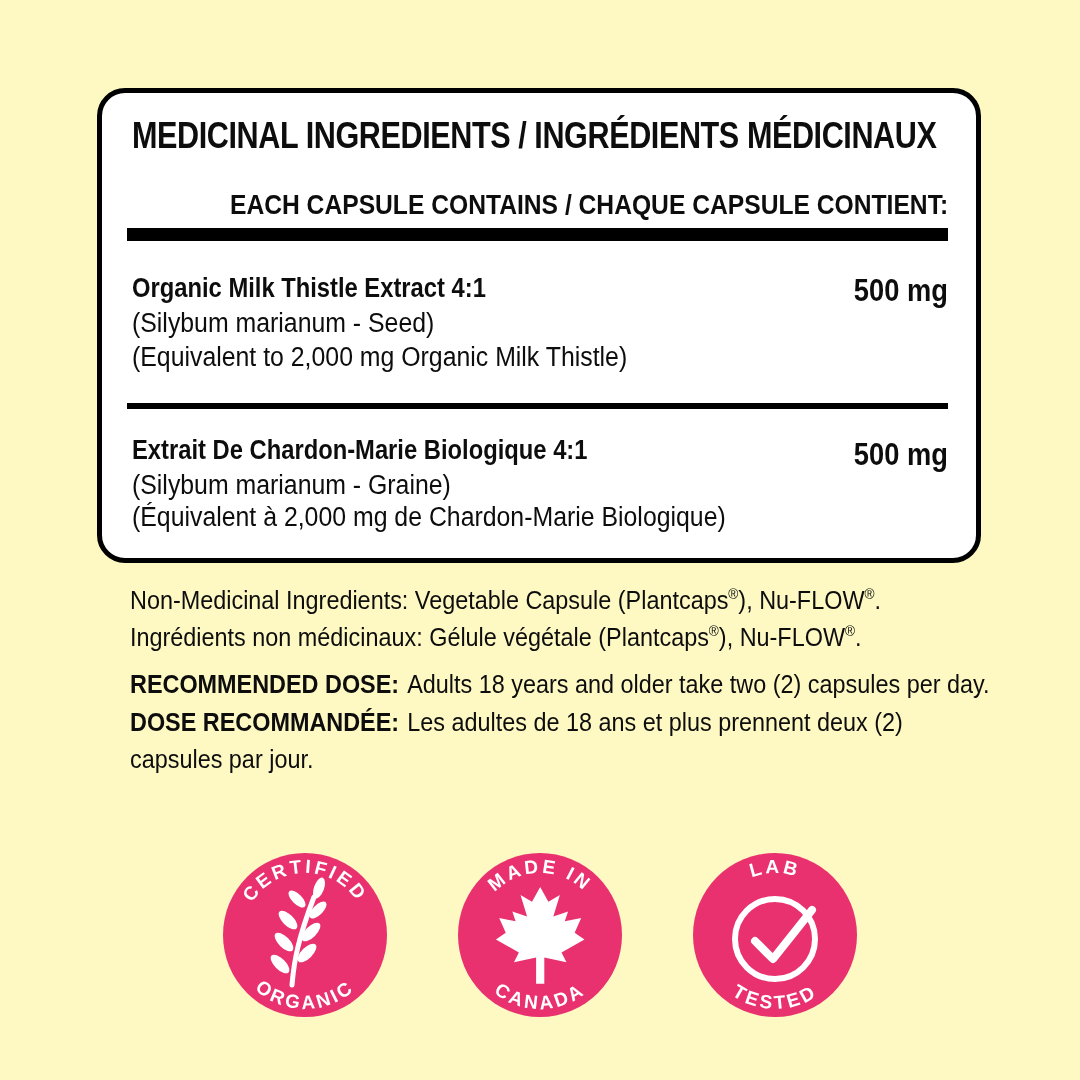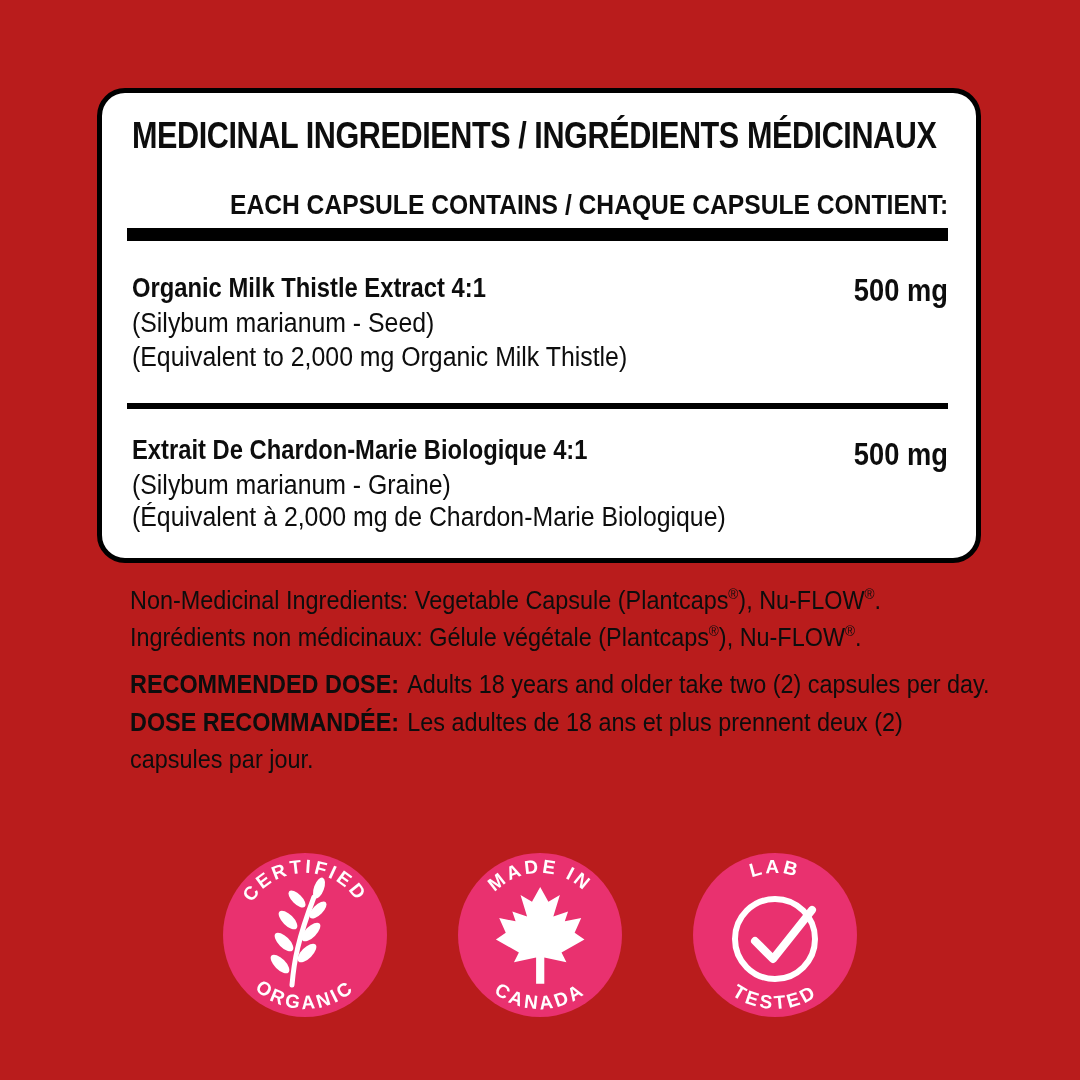--- a/index.html
+++ b/index.html
@@ -2,21 +2,21 @@
 <html><head>
 <meta charset="utf-8">
 <style>
   html, body { margin: 0; padding: 0; background: #ffffff; }
   body {
     width: 1080px; height: 1080px; overflow: hidden;
     font-family: "Liberation Sans", sans-serif;
     color: #0d0d0d;
     -webkit-font-smoothing: antialiased;
   }
-  .canvas { position: relative; width: 1080px; height: 1080px; background: #b91c1c; }
+  .canvas { position: relative; width: 1080px; height: 1080px; background: #fef9c3; }
 
   
   .label-box {
     position: absolute; left: 97px; top: 88px; width: 884px; height: 475px;
     border: 5px solid #000; border-radius: 28px; box-sizing: border-box;
     background: #fff;
   }
   .label-box > div { position: absolute; white-space: nowrap; }
 
   .cx   { transform: scaleX(0.88); transform-origin: left top; }

